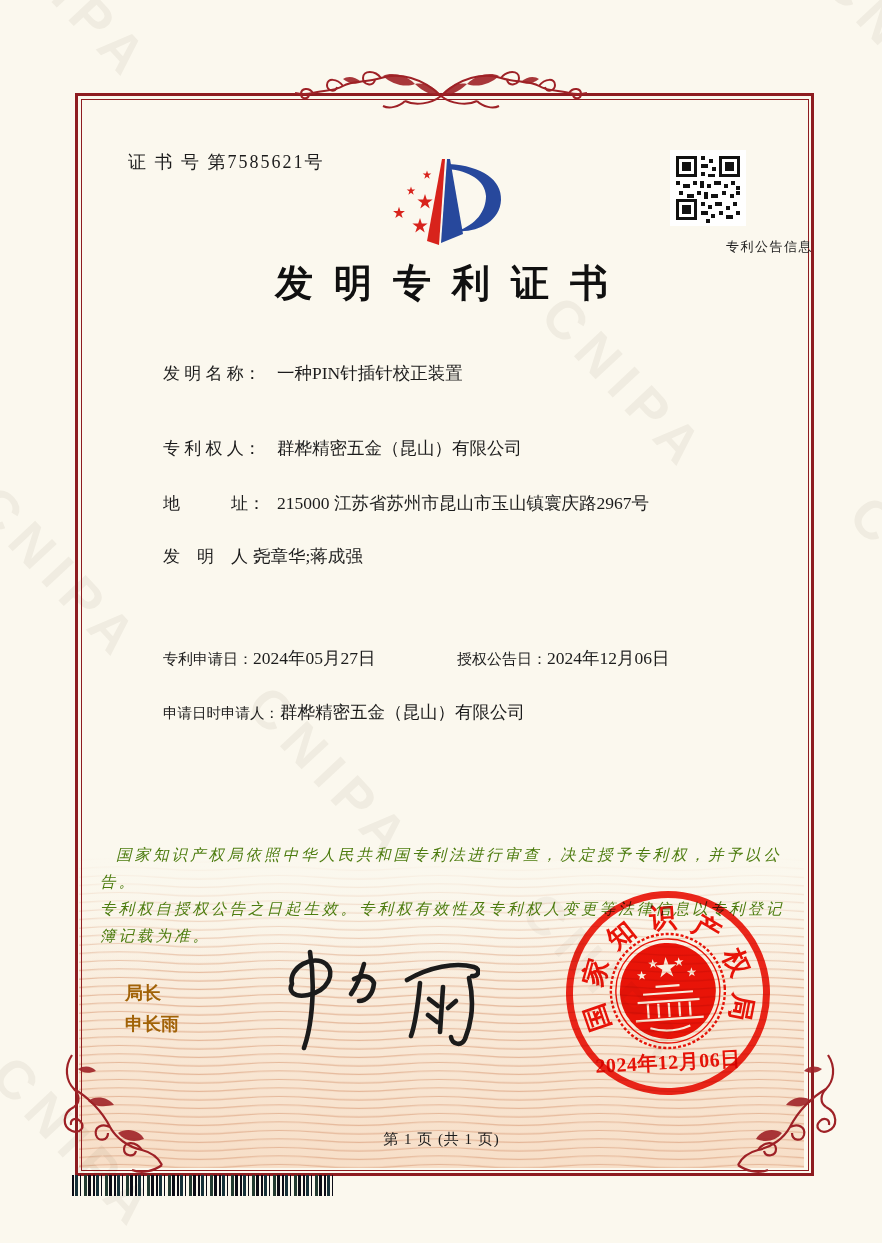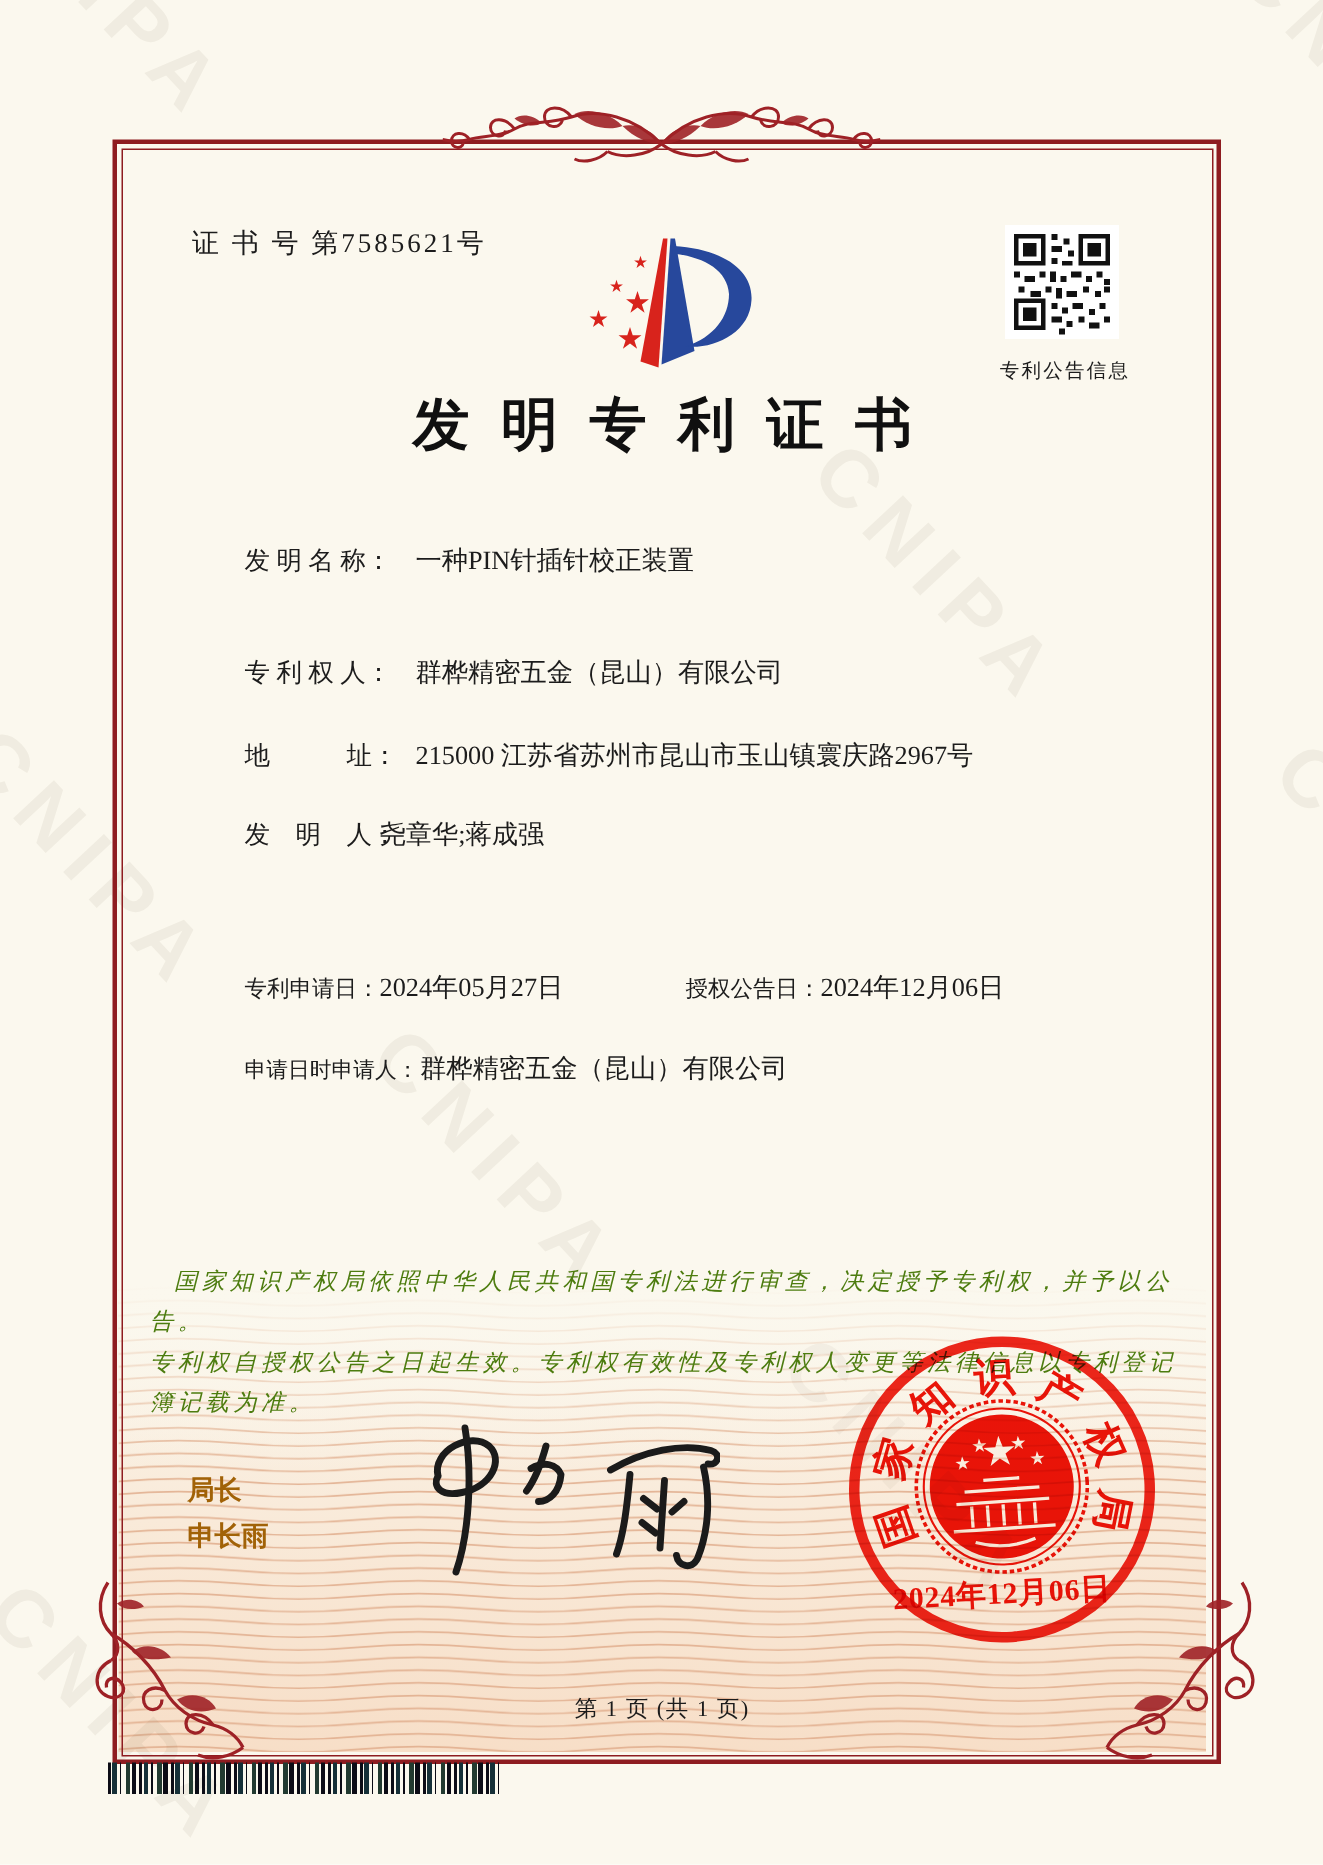--- a/index.html
+++ b/index.html
@@ -27,21 +27,21 @@
 
   .ornament{position:absolute;z-index:4;pointer-events:none;}
   .orn-top{left:295px;top:62px;}
   .orn-bl{left:58px;top:1053px;}
   .orn-br{left:732px;top:1053px;transform:scaleX(-1);}
 
   
   .certno{position:absolute;left:128px;top:150px;font-size:18px;letter-spacing:2px;z-index:5;}
   .logo{position:absolute;left:372px;top:146px;z-index:5;}
   .qrbox{position:absolute;left:670px;top:150px;width:76px;height:76px;background:#fff;z-index:5;}
-  .qrlabel{position:absolute;left:645px;top:238px;width:130px;text-align:center;
+  .qrlabel{position:absolute;left:683px;top:238px;width:130px;text-align:right;
            font-size:13px;letter-spacing:1.5px;z-index:5;}
   .title{position:absolute;left:75px;top:258px;width:733px;text-align:center;
          font-size:38px;font-weight:600;letter-spacing:21px;padding-left:21px;box-sizing:border-box;
          color:#101010;z-index:5;}
 
   
   .row{position:absolute;left:123px;font-size:17.5px;z-index:5;white-space:nowrap;margin-left:40px;}
   .row .lbl{display:inline-block;vertical-align:baseline;}
   .r0{top:361px;} .r0 .lbl{width:114px;font-size:17px;}
   .r1{top:436px;} .r1 .lbl{width:114px;font-size:17px;}

